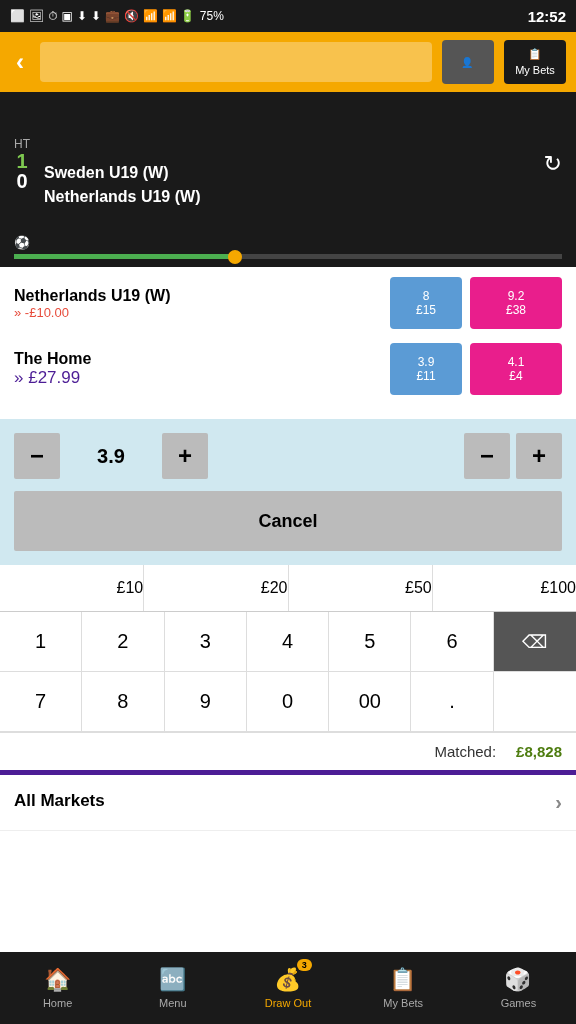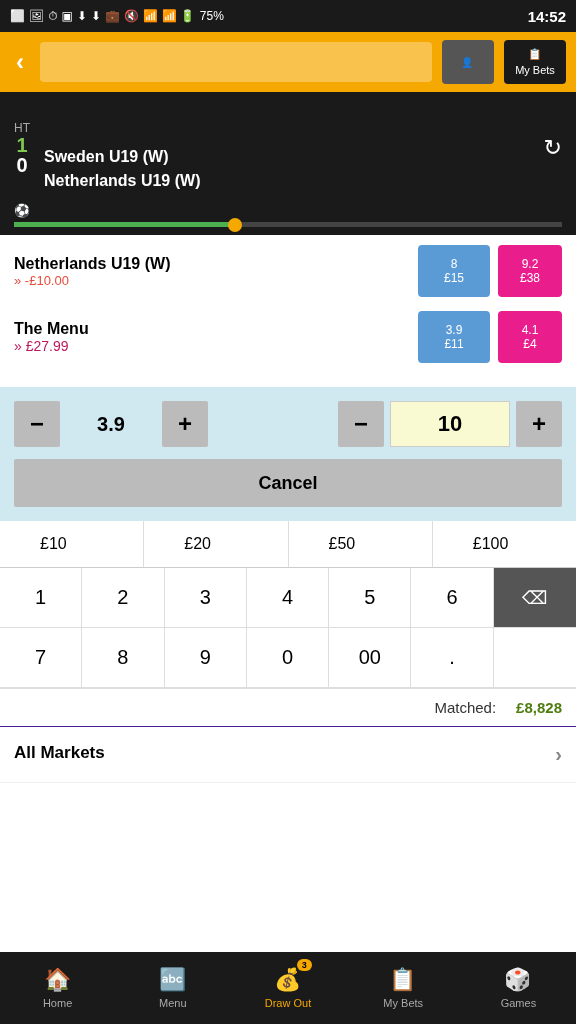--- a/index.html
+++ b/index.html
@@ -68,21 +68,21 @@
       font-size: 11px;
       gap: 3px;
     }
 
     
     .match-header {
       background: #1a1a1a;
       color: #fff;
       display: flex;
       align-items: center;
-      padding: 10px 14px;
+      padding: 26px 14px;
       gap: 14px;
     }
     .match-score {
       display: flex;
       flex-direction: column;
       align-items: center;
     }
     .score-top { color: #7ec850; font-size: 20px; font-weight: bold; line-height: 1; }
     .score-bot { color: #fff; font-size: 20px; font-weight: bold; line-height: 1; }
     .match-teams { flex: 1; margin-top: 43px; }
@@ -120,21 +120,21 @@
     .betting-section { padding: 10px 14px; background: #fff; }
     .bet-row {
       display: flex;
       align-items: center;
       margin-bottom: 14px;
       justify-content: space-between;
     }
     .bet-team { flex: 1; }
     .bet-team .team-name { font-size: 16px; font-weight: bold; }
     .bet-team .team-loss { color: #e74c3c; font-size: 13px; }
-    .bet-team .team-profit { color: #be185d; font-size: 14px; }
+    .bet-team .team-profit { color: #4c1d95; font-size: 17px; }
     .bet-odds {
       display: flex;
       gap: 8px;
     }
     .odds-blue {
       background: #5b9bd5;
       color: #fff;
       width: 72px;
       height: 52px;
       border-radius: 4px;
@@ -142,21 +142,21 @@
       flex-direction: column;
       align-items: center;
       justify-content: center;
       font-size: 18px;
       font-weight: bold;
     }
     .odds-blue span { font-size: 12px; font-weight: normal; }
     .odds-pink {
       background: #e91e8c;
       color: #fff;
-      width: 64px;
+      width: 92px;
       height: 52px;
       border-radius: 4px;
       display: flex;
       flex-direction: column;
       align-items: center;
       justify-content: center;
       font-size: 18px;
       font-weight: bold;
     }
     .odds-pink span { font-size: 12px; font-weight: normal; }
@@ -209,21 +209,21 @@
       font-weight: bold;
     }
     .bet-actions {
       display: flex;
       gap: 10px;
     }
     .cancel-btn {
       flex: 1;
       background: #bbb;
       border: none;
-      height: 48px;
+      height: 60px;
       font-size: 18px;
       font-weight: bold;
       cursor: pointer;
       border-radius: 2px;
     }
     .place-bet-btn {
       flex: 2;
       background: #f5a800;
       border: none;
       height: 58px;
@@ -240,21 +240,21 @@
     }
     .place-bet-profit { font-size: 13px; font-weight: normal; }
 
     
     .quick-amounts {
       display: flex;
       border-bottom: 1px solid #ccc;
     }
     .quick-amt {
       flex: 1;
-      text-align: left;
+      text-align: right;
       padding: 14px 0;
       font-size: 16px;
       border-right: 1px solid #ddd;
       cursor: pointer;
       background: #fff;
       margin-left: 40px;
     }
     .quick-amt:last-child { border-right: none; }
 
     
@@ -280,21 +280,21 @@
       font-size: 18px;
     }
 
     
     .matched-row {
       display: flex;
       justify-content: flex-end;
       padding: 10px 14px;
       font-size: 15px;
       background: #fff;
-      border-bottom: 1px solid #4c1d95;
+      border-bottom: 5px solid #4c1d95;
     }
     .matched-label { color: #333; }
     .matched-value { font-weight: bold; color: #4d7c0f; margin-left: 20px; }
 
     
     .all-markets {
       display: flex;
       align-items: flex-start;
       justify-content: space-between;
       padding: 16px 14px;
@@ -359,21 +359,21 @@
     <span>▣</span>
     <span>⬇</span>
     <span>⬇</span>
     <span>💼</span>
     <span>🔇</span>
     <span>📶</span>
     <span>📶</span>
     <span>🔋</span>
     <span>75%</span>
   </div>
-  <div class="time">14:52</div>
+  <div class="time">12:52</div>
 </div>
 
 <div class="top-nav">
   <div class="back-btn">‹</div>
   <div class="nav-logo"></div>
   <div class="nav-account">
     <span>👤</span>
   </div>
   <div class="nav-mybets">
     <span>📋</span>
@@ -418,21 +418,21 @@
       </div>
       <div class="odds-pink">
         <span>9.2</span>
         <span>£38</span>
       </div>
     </div>
   </div>
 
   <div class="bet-row">
     <div class="bet-team">
-      <div class="team-name">The Menu</div>
+      <div class="team-name">The Home</div>
       <div class="team-profit">» £27.99</div>
     </div>
     <div class="bet-odds">
       <div class="odds-blue">
         <span>3.9</span>
         <span>£11</span>
       </div>
       <div class="odds-pink">
         <span>4.1</span>
         <span>£4</span>
@@ -443,21 +443,20 @@
 
 <div class="bet-slip">
   <div class="bet-slip-row">
     <div class="odds-display">
       <button class="stepper-btn">−</button>
       <input class="stepper-value" type="text" value="3.9" style="">
       <button class="stepper-btn">+</button>
     </div>
     <div style="display:flex; align-items:center; gap:6px;">
       <button class="stepper-btn">−</button>
-      <input class="stake-input" type="text" value="10" style="">
       <button class="stepper-btn">+</button>
     </div>
   </div>
   <div class="bet-actions">
     <button class="cancel-btn">Cancel</button>
   </div>
 </div>
 
 <div class="quick-amounts">
   <div class="quick-amt">£10</div>

